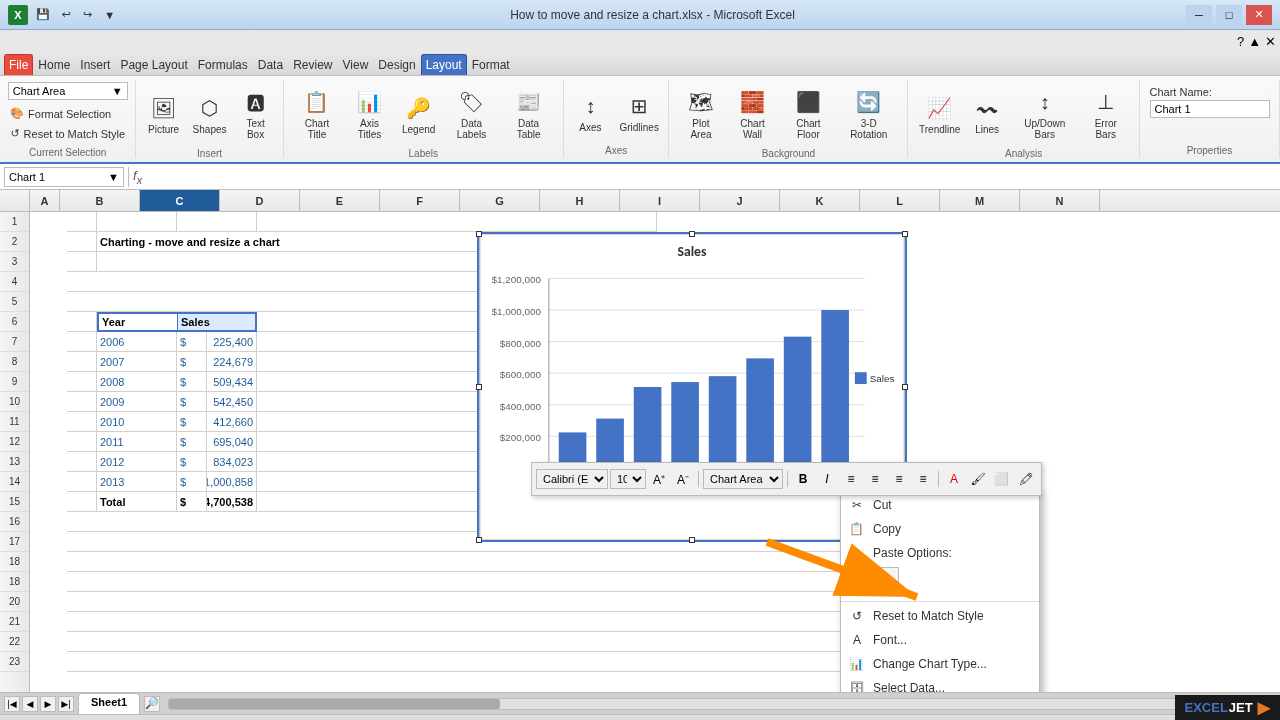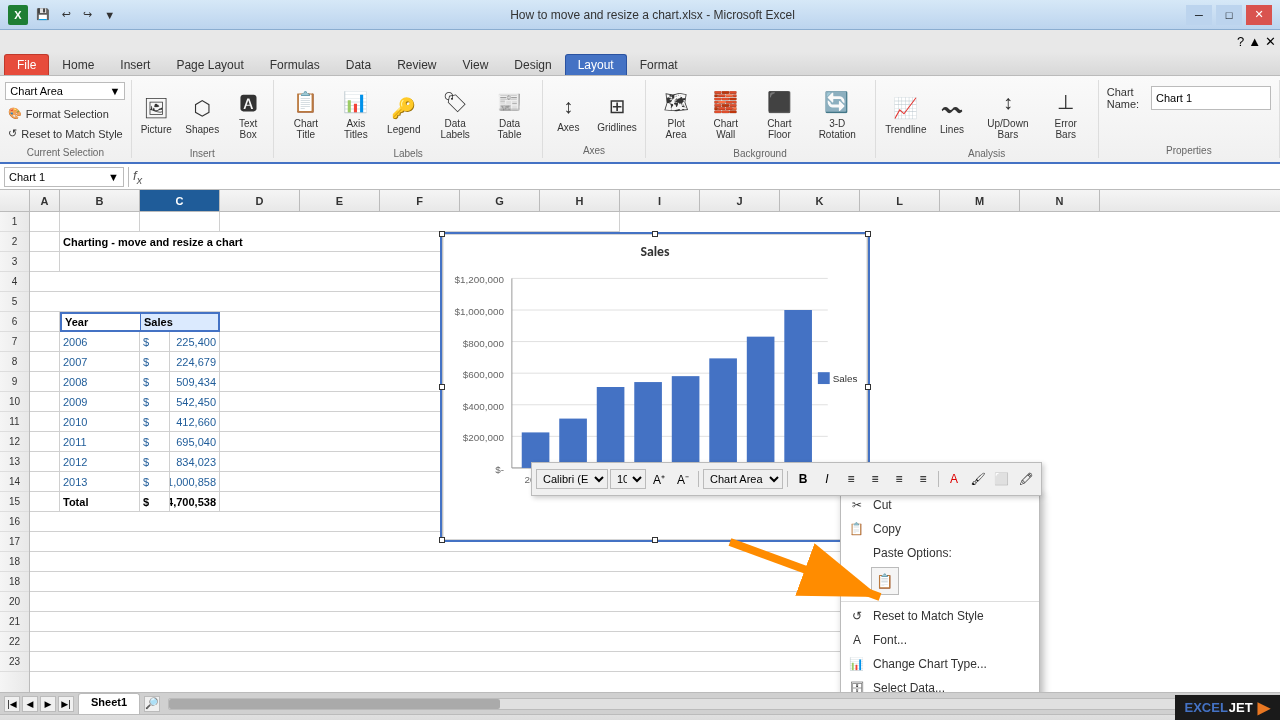--- a/index.html
+++ b/index.html
@@ -39,21 +39,21 @@
     .ribbon-tabs {
       height: 24px;
       background: linear-gradient(to bottom, #e8e8e8, #d8d8d8);
       display: flex;
       align-items: flex-end;
       padding: 0 4px;
       border-bottom: 1px solid #bbb;
       position: relative;
     }
     .tab {
-      padding: 3px 12px;
+      padding: 3px 4px;
       font-size: 12px;
       cursor: pointer;
       border: 1px solid transparent;
       border-bottom: none;
       border-radius: 3px 3px 0 0;
       color: #333;
       background: transparent;
     }
     .tab.active { background: #fff; border-color: #bbb; border-bottom-color: #fff; color: #333; }
     .tab.active-layout { background: #4472C4; color: white; border-color: #2a52a0; }
@@ -179,21 +179,21 @@
     }
     .row-number {
       height: 20px;
       display: flex;
       align-items: center;
       justify-content: center;
       font-size: 10px;
       color: #333;
       border-bottom: 1px solid #ddd;
     }
-    .sheet-body { flex: 1; position: relative; overflow: hidden; }
+    .sheet-body { flex: 1; position: relative; overflow: hidden; margin-left: 37px; }
     .grid-row { display: flex; height: 20px; }
     .grid-cell {
       border-right: 1px solid #d0d0d0;
       border-bottom: 1px solid #d0d0d0;
       font-size: 11px;
       padding: 0 3px;
       display: flex;
       align-items: center;
       overflow: hidden;
       white-space: nowrap;
@@ -474,21 +474,21 @@
       </div>
       <div class="ribbon-btn">
         <div class="ribbon-btn-icon">⊥</div>
         <span>Error Bars</span>
       </div>
     </div>
     <div class="ribbon-group-label">Analysis</div>
   </div>
 
   <div class="ribbon-group" style="min-width:140px;">
-    <div style="display:flex;flex-direction:row;gap:2px;font-size:11px;padding-top:4px;">
+    <div style="display:flex;flex-direction:column;gap:2px;font-size:11px;padding-top:4px;">
       <div style="font-size:11px;color:#333;">Chart Name:</div>
       <input type="text" style="width: 120px; border: 1px solid rgb(187, 187, 187); padding: 2px 4px; font-size: 11px;" value="Chart 1">
     </div>
     <div class="ribbon-group-label">Properties</div>
   </div>
 </div>
 
 <div class="formula-bar">
   <div class="name-box">
     <span>Chart 1</span>

